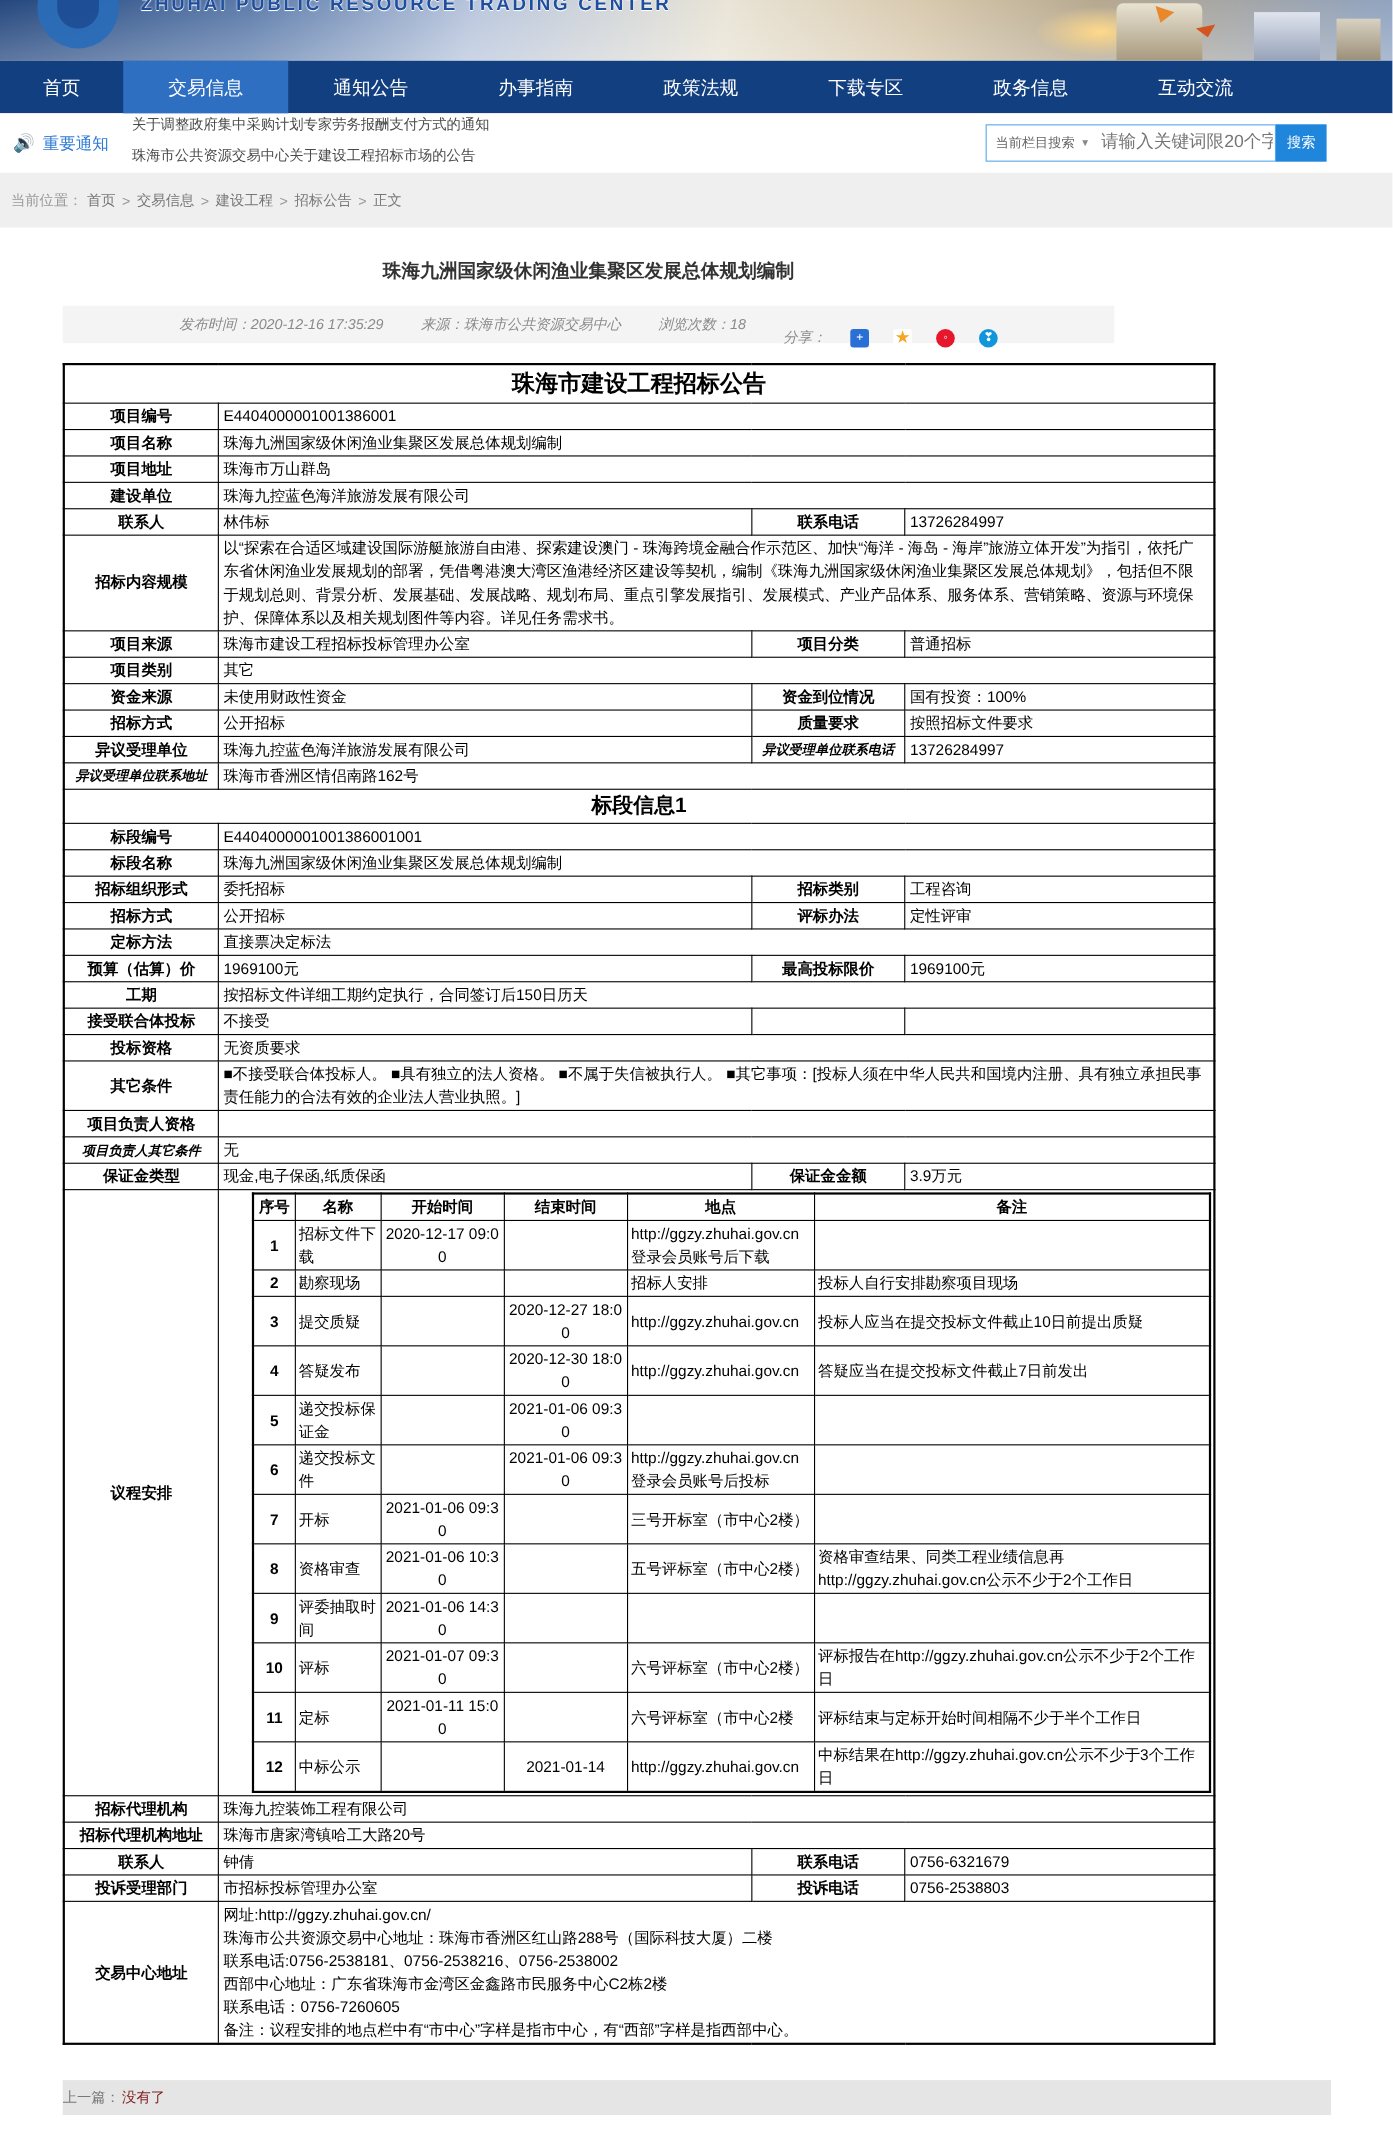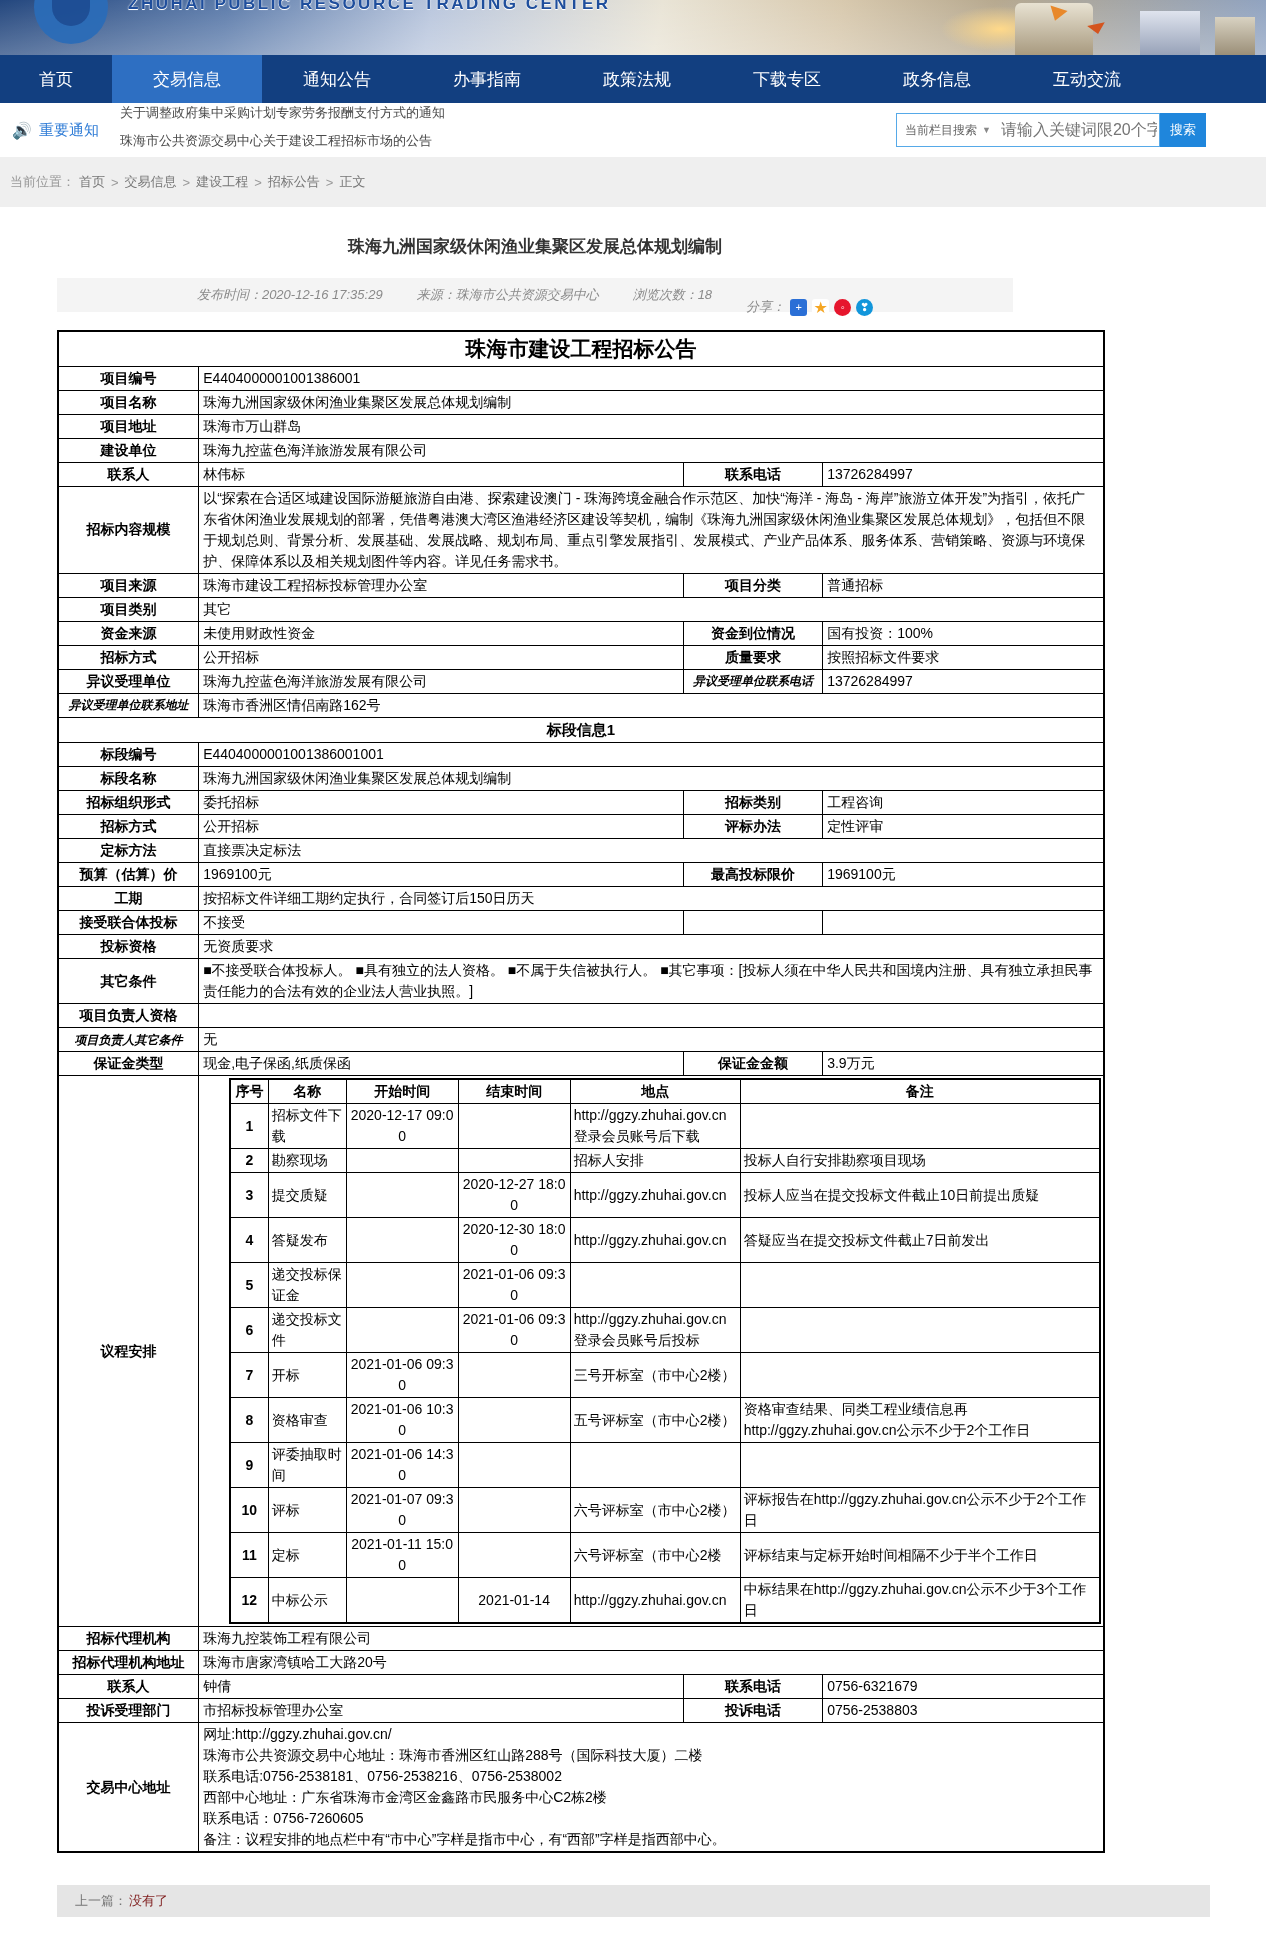--- a/index.html
+++ b/index.html
@@ -48,45 +48,45 @@
   .crumb-bar{height:50px;background:#efefef;display:flex;align-items:center;padding-left:10px;font-size:13px;color:#999;}
   .crumb-bar a{color:#777;text-decoration:none;margin:0 4px;cursor:pointer;}
   .crumb-sep{color:#999;margin:0 2px;}
   .crumb-current{color:#777;margin-left:4px;}
   
   .content{padding:28px 56px 0 57px;background:#fff;}
   .page-title{width:956px;text-align:center;font-size:17px;font-weight:bold;color:#333;margin:0 0 20px 0;}
   .meta-strip{width:956px;height:34px;background:#f4f4f4;display:flex;align-items:center;justify-content:center;
     gap:34px;font-size:13px;color:#8a8a8a;margin-bottom:18px;}
   .meta-item{white-space:nowrap;font-style:italic;}
-  .share{display:flex;align-items:flex-end;gap:5px;margin-top:24px;}
+  .share{display:flex;align-items:flex-end;gap:22px;margin-top:24px;}
   .sicon{width:17px;height:17px;border-radius:3px;display:flex;align-items:center;justify-content:center;
     color:#fff;font-size:11px;line-height:1;cursor:pointer;}
   .s-plus{background:#2a6fd6;}
   .s-star{background:#fff;color:#f5a623;font-size:16px;}
   .s-weibo{background:#e6162d;border-radius:50%;}
   .s-wechat{background:#1296db;border-radius:50%;}
   
   .bid-table{width:1048px;border-collapse:collapse;border:2px solid #000;font-size:14px;color:#000;table-layout:fixed;}
   .bid-table td{border:1px solid #000;padding:1px 4px;min-height:20px;line-height:1.5;word-break:break-all;vertical-align:middle;}
   .bid-table td.lbl{font-weight:bold;text-align:center;word-break:keep-all;}
   .bid-table td.lbl.sm{font-size:12px;font-style:italic;}
   .tbl-title{font-size:21px;font-weight:bold;text-align:center;padding:3px 0;}
-  .sec-head{font-weight:bold;text-align:center;font-size:15px;}
+  .sec-head{font-weight:bold;text-align:center;font-size:19px;}
   .pre{white-space:pre-line;}
   
   .agenda-cell{padding:2px 2px 2px 30px !important;vertical-align:top;}
   .agenda{width:100%;border-collapse:collapse;border:2px solid #000;font-size:14px;table-layout:fixed;}
   .agenda td{border:1px solid #000;padding:1px 3px;line-height:1.5;word-break:break-all;vertical-align:middle;}
   .agenda .hd{font-weight:bold;text-align:center;word-break:keep-all;}
   .agenda .c-idx{text-align:center;font-weight:bold;}
   .agenda .c-time{text-align:center;}
   
   .pn-bar{width:1153px;height:32px;background:#e5e5e5;display:flex;align-items:center;
-    padding-left:18px;box-sizing:border-box;font-size:13px;margin-top:14px;}
+    padding-left:0;box-sizing:border-box;font-size:13px;margin-top:14px;}
   .pn-bar.firstpn{margin-top:32px;}
   .pn-label{color:#777;}
   .pn-value{color:#7f1d1d;margin-left:2px;}
 </style>
 </head>
 <body>
 
 <div class="banner">
   <div class="haze"></div>
   <div class="glow"></div>

